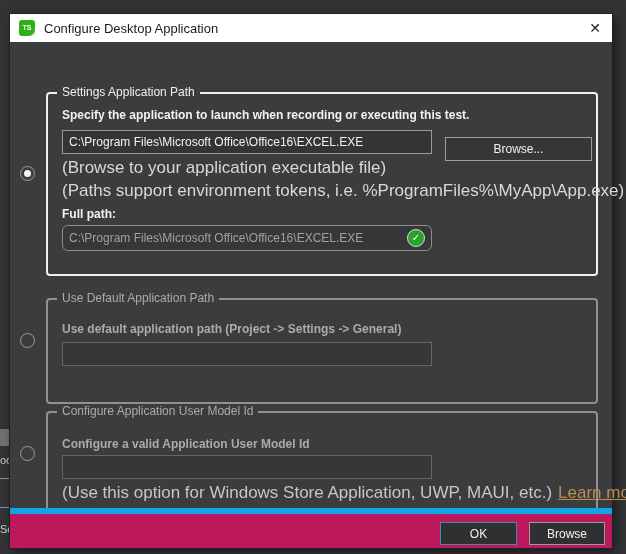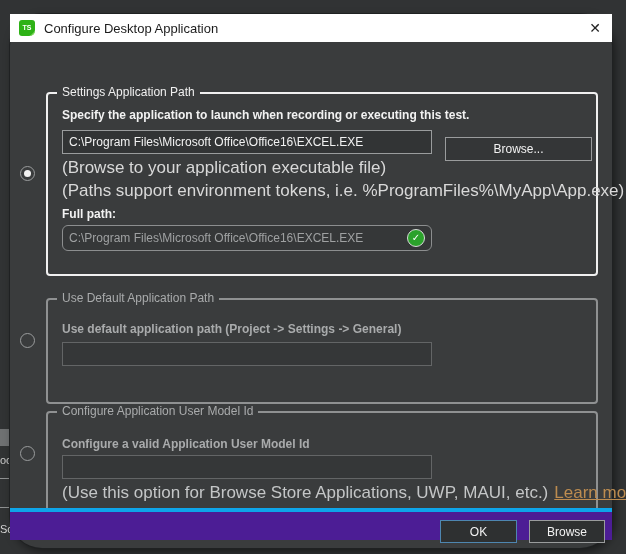--- a/index.html
+++ b/index.html
@@ -16,21 +16,20 @@
   .bg-text.t2{top:523px;color:#d6d6d6;}
   .bg-line{position:absolute;left:0;width:10px;height:1px;background:#8f9192;}
   .bg-line.l1{top:478px;}
   .bg-line.l2{top:507px;}
 
   
   .dialog{
     position:absolute;left:10px;top:14px;width:602px;height:534px;
     background:#3a3c3d;
     box-shadow:0 0 0 1px #1f2122, 3px 4px 10px rgba(0,0,0,.5);
-    border-radius:32px;
   }
   .titlebar{
     position:absolute;left:0;top:0;width:100%;height:28px;background:#ffffff;
     display:flex;align-items:center;box-sizing:border-box;padding-left:9px;
   }
   .app-icon{
     width:16px;height:16px;background:#2eb216;border-radius:3px 3px 6px 3px;
     color:#ffffff;font-size:7px;font-weight:700;line-height:16px;text-align:center;
     margin-right:9px;flex:0 0 auto;position:relative;
   }
@@ -110,22 +109,22 @@
     border:1px solid #d8d9d9;box-sizing:content-box;
     color:#ffffff;font-size:10px;font-weight:700;line-height:16px;text-align:center;
   }
   .g3 .note{top:70px;color:#c4c6c7;}
   .learn-link{color:#bd8c50;text-decoration:underline;margin-left:6px;cursor:pointer;}
 
   .content-shade{position:absolute;left:18px;top:482px;width:576px;height:11px;background:#27292a;}
 
   
   .footer{
-    position:absolute;left:0;top:494px;width:602px;height:32px;background:#4c1d95;
-    border-top:4px solid #0ea5e9;box-sizing:border-box;
+    position:absolute;left:0;top:494px;width:602px;height:40px;background:#be185d;
+    border-top:6px solid #0ea5e9;box-sizing:border-box;
   }
   .btn{
     position:absolute;top:8px;height:23px;box-sizing:border-box;
     background:#2e3031;color:#f2f2f2;font-size:12px;
     font-family:"Liberation Sans","DejaVu Sans",sans-serif;cursor:pointer;
     border:1px solid #9a9c9d;
   }
   .btn.ok{left:430px;width:77px;border-color:#4e86b0;}
   .btn.cancel{left:519px;width:76px;}
 </style>
@@ -172,21 +171,21 @@
       <span class="legend">Use Default Application Path</span>
       <div class="instr">Use default application path (Project -&gt; Settings -&gt; General)</div>
       <input class="text-input" type="text" value="" style="">
     </div>
 
     <div class="group g3">
       <span class="legend">Configure Application User Model Id</span>
       <div class="instr">Configure a valid Application User Model Id</div>
       <input class="text-input" type="text" value="" style="">
       <div class="note">
-        <span>(Use this option for Browse Store Applications, UWP, MAUI, etc.)</span><span class="learn-link">Learn more</span>
+        <span>(Use this option for Windows Store Application, UWP, MAUI, etc.)</span><span class="learn-link">Learn more</span>
       </div>
     </div>
 
     <div class="content-shade"></div>
   </div>
 
   <div class="footer">
     <button class="btn ok">OK</button>
     <button class="btn cancel">Browse</button>
   </div>

